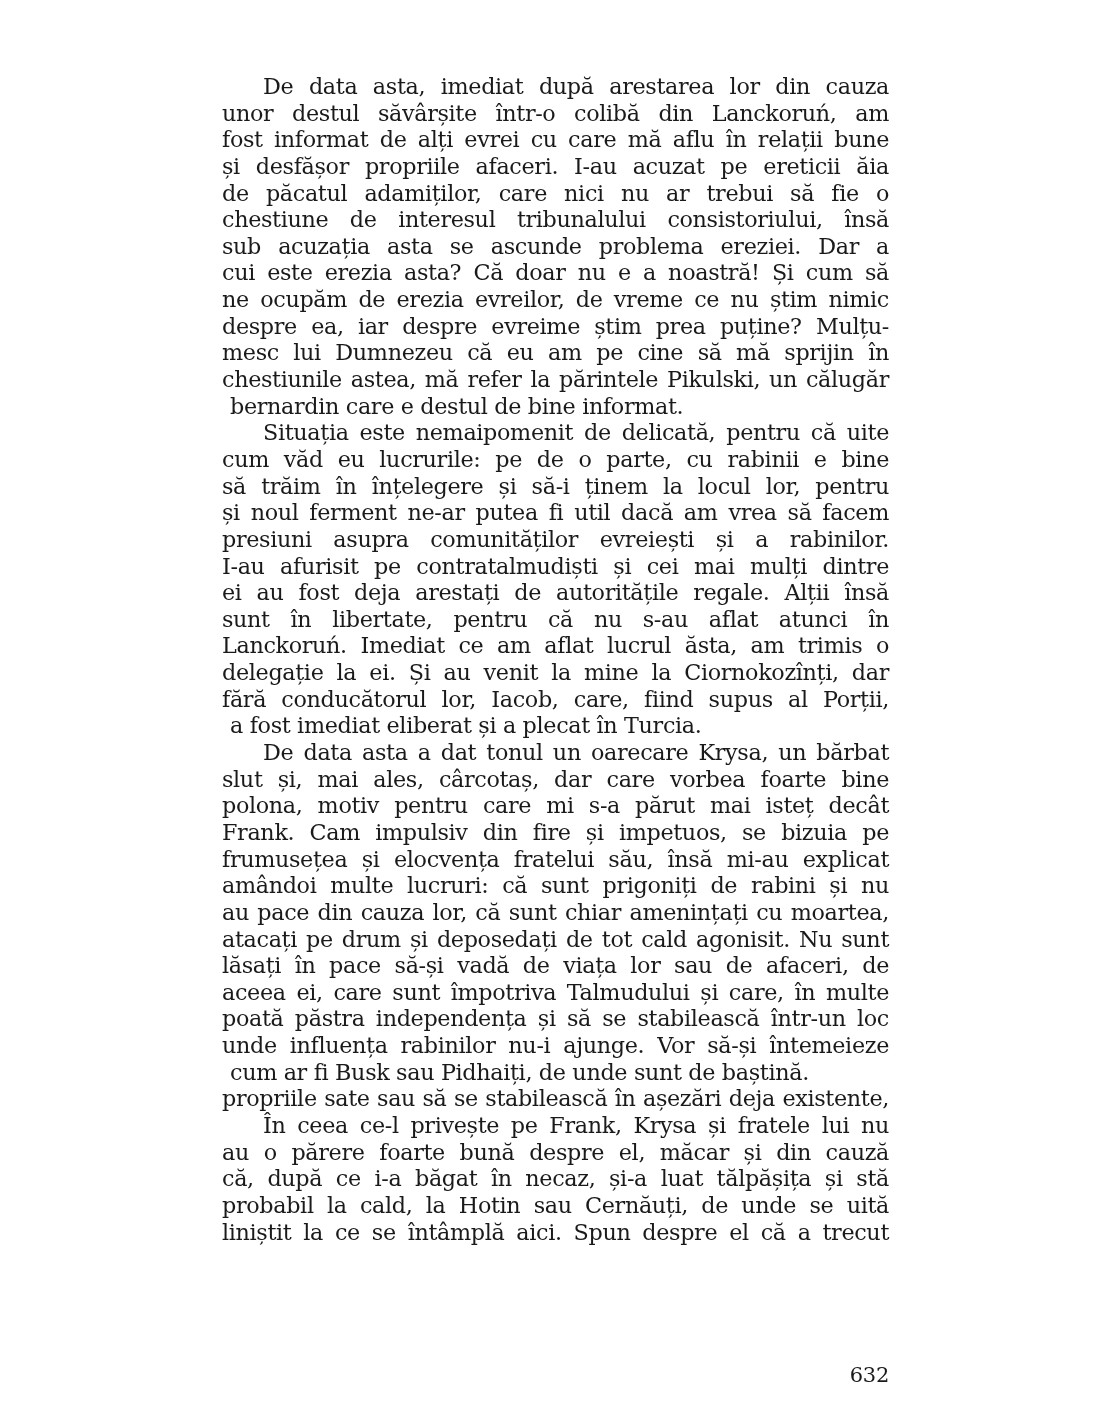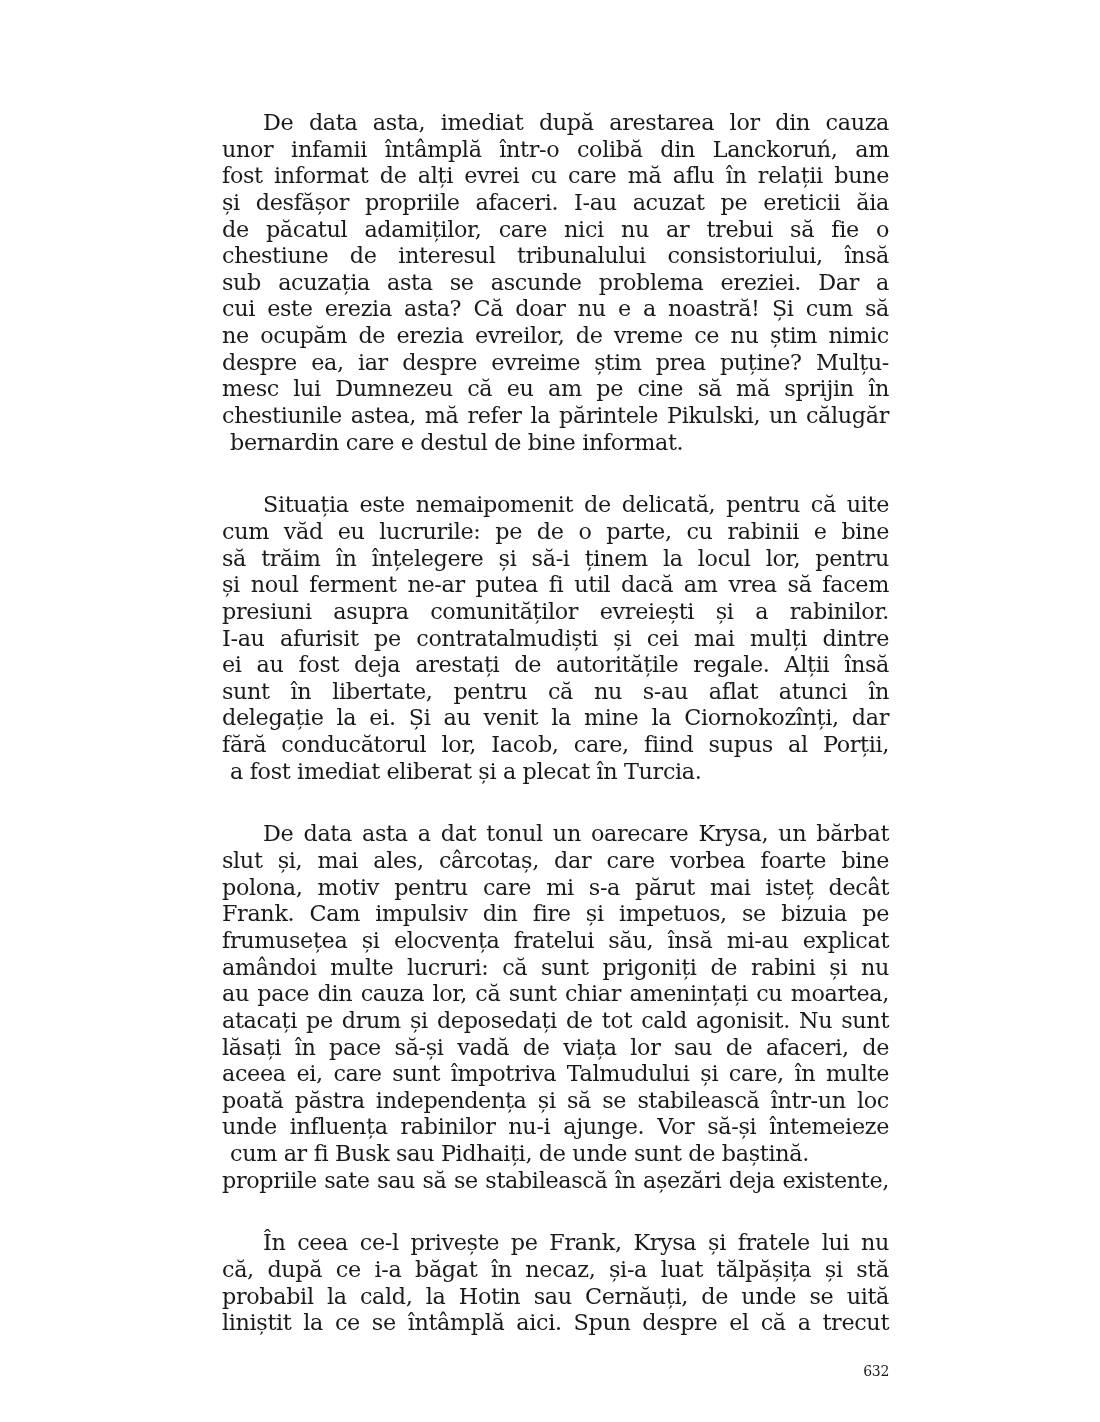--- a/index.html
+++ b/index.html
@@ -15,42 +15,42 @@
       letter-spacing: -0.35px;
     }
     .line {
       height: 26.65px;
       line-height: 26.65px;
       white-space: nowrap;
       text-align: justify;
       text-align-last: justify;
       overflow: visible;
     }
-    .line.indent { padding-left: 41px; margin-top: 36px; }
+    .line.indent { padding-left: 41px; }
     .line.last { text-align-last: left; margin-left: 8px; }
     .page-number {
       position: absolute;
       left: 820px;
       top: 1363px;
       width: 69px;
       text-align: right;
       font-family: "DejaVu Serif", "Liberation Serif", serif;
-      font-size: 14px;
+      font-size: 21px;
       color: #1a1a1a;
       letter-spacing: -0.3px;
     }
   </style>
 </head>
 <body>
 
 <div class="page">
 
   <div class="paragraph">
     <div class="line indent">De data asta, imediat după arestarea lor din cauza</div>
-    <div class="line">unor infamii întâmplă într-o colibă din Lanckoruń, am</div>
+    <div class="line">unor destul săvârșite într-o colibă din Lanckoruń, am</div>
     <div class="line">fost informat de alți evrei cu care mă aflu în relații bune</div>
     <div class="line">și desfășor propriile afaceri. I-au acuzat pe ereticii ăia</div>
     <div class="line">de păcatul adamiților, care nici nu ar trebui să fie o</div>
     <div class="line">chestiune de interesul tribunalului consistoriului, însă</div>
     <div class="line">sub acuzația asta se ascunde problema ereziei. Dar a</div>
     <div class="line">cui este erezia asta? Că doar nu e a noastră! Și cum să</div>
     <div class="line">ne ocupăm de erezia evreilor, de vreme ce nu știm nimic</div>
     <div class="line">despre ea, iar despre evreime știm prea puține? Mulțu-</div>
     <div class="line">mesc lui Dumnezeu că eu am pe cine să mă sprijin în</div>
     <div class="line">chestiunile astea, mă refer la părintele Pikulski, un călugăr</div>
@@ -59,20 +59,21 @@
 
   <div class="paragraph">
     <div class="line indent">Situația este nemaipomenit de delicată, pentru că uite</div>
     <div class="line">cum văd eu lucrurile: pe de o parte, cu rabinii e bine</div>
     <div class="line">să trăim în înțelegere și să-i ținem la locul lor, pentru</div>
     <div class="line">și noul ferment ne-ar putea fi util dacă am vrea să facem</div>
     <div class="line">presiuni asupra comunităților evreiești și a rabinilor.</div>
     <div class="line">I-au afurisit pe contratalmudiști și cei mai mulți dintre</div>
     <div class="line">ei au fost deja arestați de autoritățile regale. Alții însă</div>
     <div class="line">sunt în libertate, pentru că nu s-au aflat atunci în</div>
+    <div class="line">Lanckoruń. Imediat ce am aflat lucrul ăsta, am trimis o</div>
     <div class="line">delegație la ei. Și au venit la mine la Ciornokozînți, dar</div>
     <div class="line">fără conducătorul lor, Iacob, care, fiind supus al Porții,</div>
     <div class="line last">a fost imediat eliberat și a plecat în Turcia.</div>
   </div>
 
   <div class="paragraph">
     <div class="line indent">De data asta a dat tonul un oarecare Krysa, un bărbat</div>
     <div class="line">slut și, mai ales, cârcotaș, dar care vorbea foarte bine</div>
     <div class="line">polona, motiv pentru care mi s-a părut mai isteț decât</div>
     <div class="line">Frank. Cam impulsiv din fire și impetuos, se bizuia pe</div>
@@ -83,19 +84,20 @@
     <div class="line">lăsați în pace să-și vadă de viața lor sau de afaceri, de</div>
     <div class="line">aceea ei, care sunt împotriva Talmudului și care, în multe</div>
     <div class="line">poată păstra independența și să se stabilească într-un loc</div>
     <div class="line">unde influența rabinilor nu-i ajunge. Vor să-și întemeieze</div>
     <div class="line last">cum ar fi Busk sau Pidhaiți, de unde sunt de baștină.</div>
     <div class="line">propriile sate sau să se stabilească în așezări deja existente,</div>
   </div>
 
   <div class="paragraph">
     <div class="line indent">În ceea ce-l privește pe Frank, Krysa și fratele lui nu</div>
+    <div class="line">au o părere foarte bună despre el, măcar și din cauză</div>
     <div class="line">că, după ce i-a băgat în necaz, și-a luat tălpășița și stă</div>
     <div class="line">probabil la cald, la Hotin sau Cernăuți, de unde se uită</div>
     <div class="line">liniștit la ce se întâmplă aici. Spun despre el că a trecut</div>
   </div>
 </div>
 
 <div class="page-number">632</div>
 
 </body></html>

